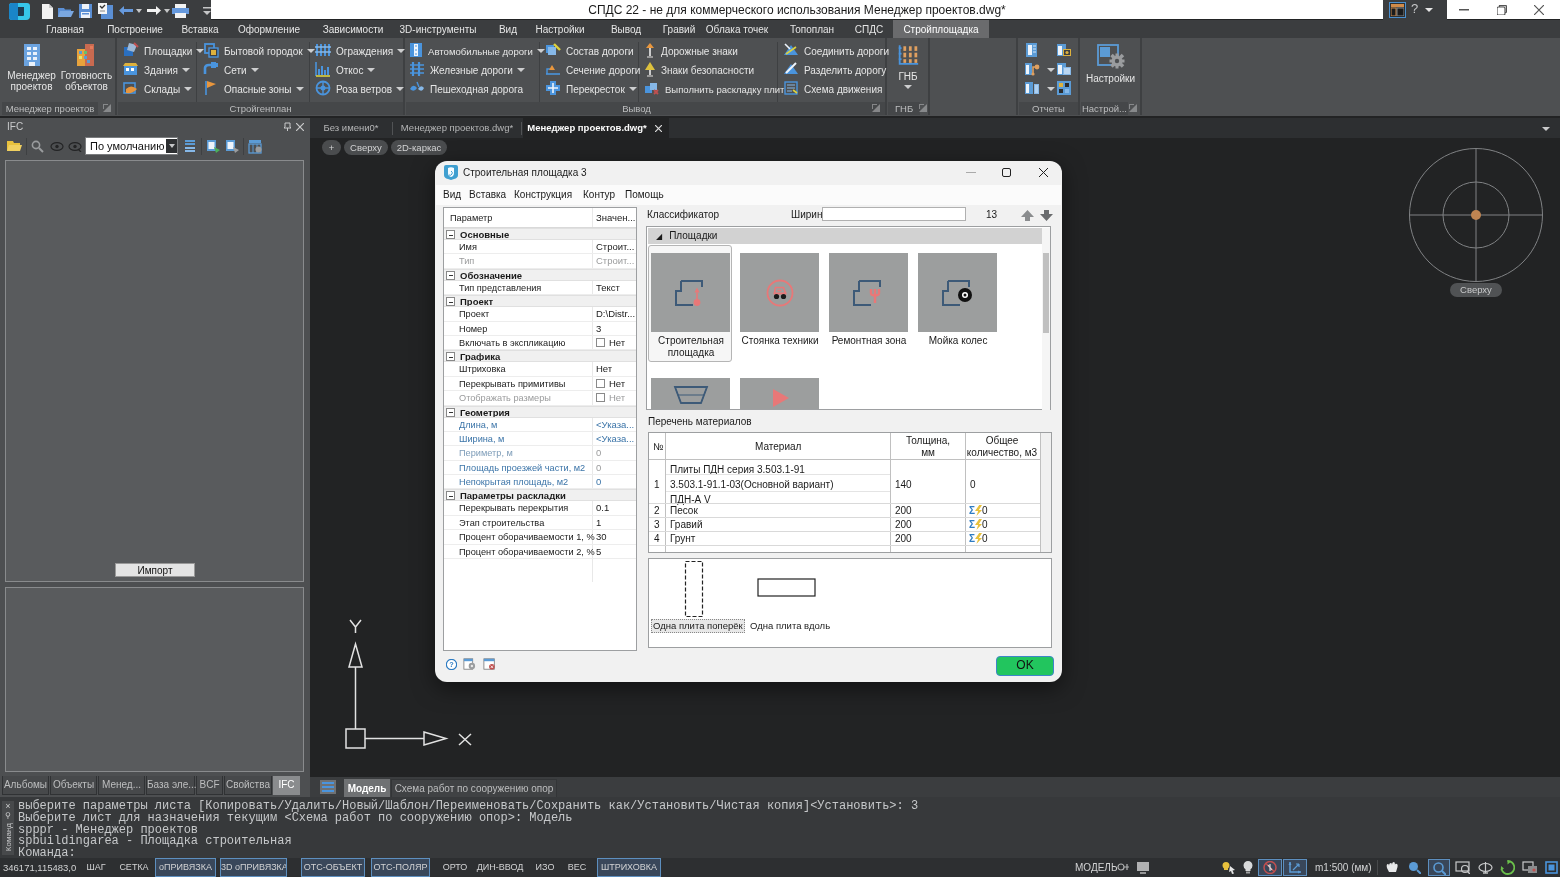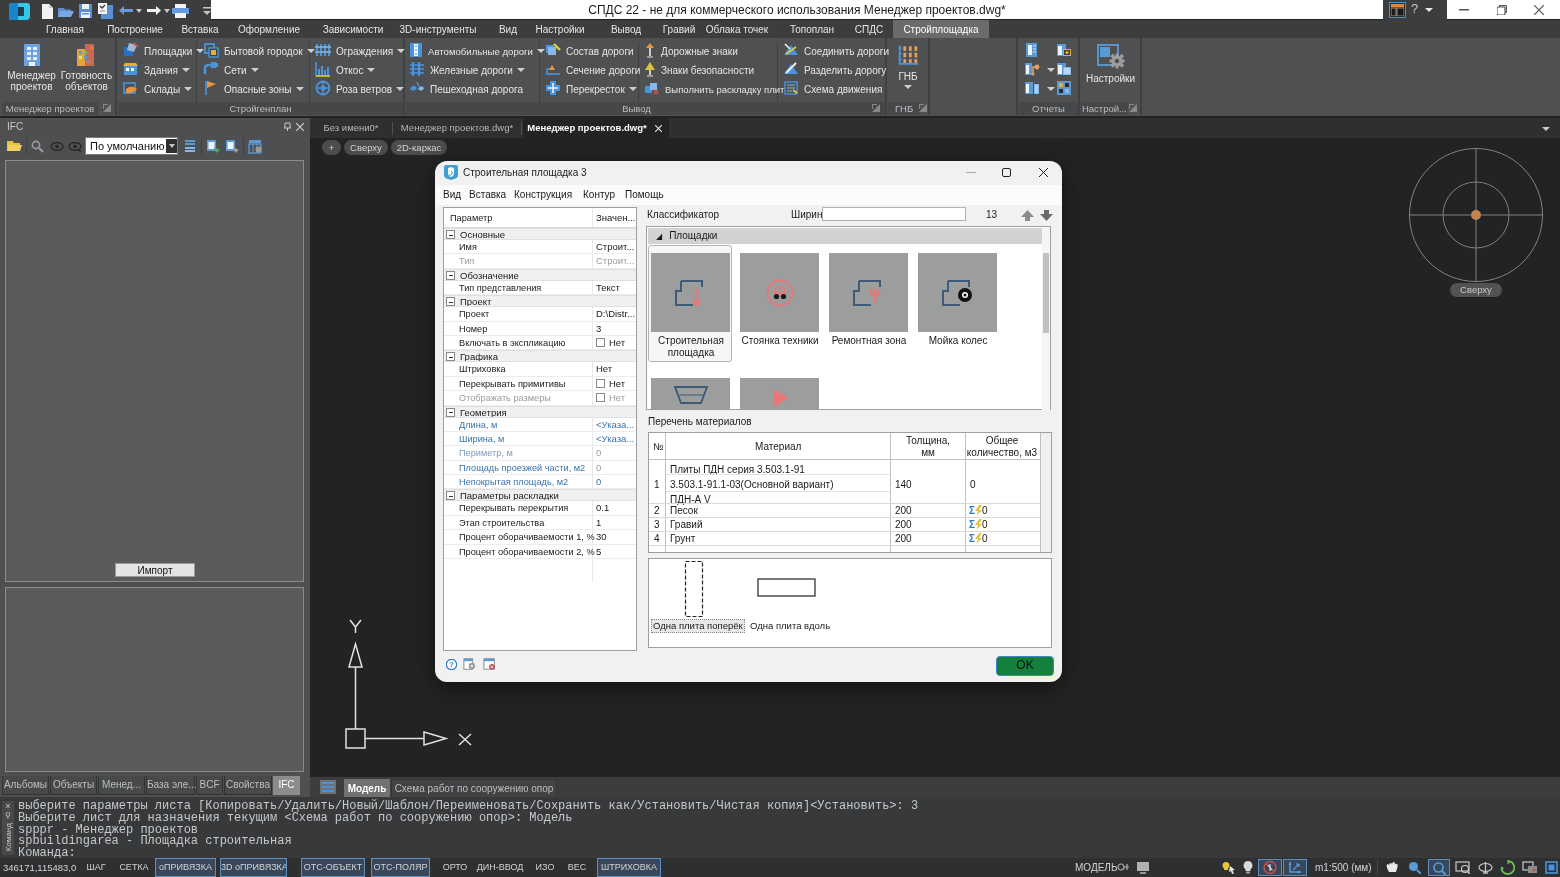--- a/index.html
+++ b/index.html
@@ -57,32 +57,32 @@
 #dlg-title{position:absolute;left:0;top:0;width:100%;height:23px}
 #dlg-menu{position:absolute;left:1px;top:24px;width:625px;height:20px;background:#fbfbfb}
 .menuitem{position:absolute;top:0;line-height:20px;font-size:10px}
 #pgrid{position:absolute;left:8px;top:46px;width:194px;height:444px;background:#fff;border:1px solid #9d9fa1;font-size:10px;color:#1a1a1a;overflow:hidden}
 .prow{position:relative;height:14.4px;line-height:14.4px;white-space:nowrap;overflow:hidden;font-size:9.5px;border-bottom:1px solid #ededed}
 .prow.cat{height:12px;line-height:11px}
 .prow.hdr{height:20px;line-height:20px;border-bottom:1px solid #e0e0e0}
 .prow .nm{position:absolute;left:15px;font-size:9.2px}
 .prow .vl{position:absolute;left:152px}
 .prow .vl.gray,.prow .nm.gray{color:#9a9b9c}
-.prow.cat{background:#f0f0f0;font-weight:normal;border-top:1px solid #e0e0e0;border-bottom:1px solid #e0e0e0}
+.prow.cat{background:#f0f0f0;font-weight:bold;border-top:1px solid #e0e0e0;border-bottom:1px solid #e0e0e0}
 .prow .mn{position:absolute;left:2px;top:1px;width:9px;height:9px;border:1px solid #888;background:#fff}
 .prow .mn:after{content:"";position:absolute;left:1.5px;top:3.5px;width:4px;height:1px;background:#333}
 .prow .cnm{position:absolute;left:16px}
 .prow.hdr .nm{left:6px}
 .blue{color:#3b74a8}
 .blue2{color:#7d9cb8}
 .cb{display:inline-block;width:9px;height:9px;border:1px solid #8a8a8a;background:#fff;margin-right:4px;vertical-align:-1px}
 #clsbox{position:absolute;left:211px;top:65px;width:405px;height:184px;background:#fff;border:1px solid #9d9fa1;font-size:10px}
 #mattbl{position:absolute;left:213px;top:271px;width:404px;height:121px;background:#fff;border:1px solid #9d9fa1;font-size:10px;color:#1a1a1a;overflow:hidden}
 #preview{position:absolute;left:213px;top:397px;width:404px;height:90px;background:#fff;border:1px solid #9d9fa1;color:#1a1a1a}
-#okbtn{position:absolute;left:561px;top:495px;width:58px;height:20px;background:#15803d;border:1.5px solid #3f85c9;border-radius:4px;text-align:center;line-height:17px;font-size:12px;color:#111}
+#okbtn{position:absolute;left:561px;top:495px;width:58px;height:20px;background:#22c55e;border:1.5px solid #3f85c9;border-radius:4px;text-align:center;line-height:17px;font-size:12px;color:#111}
 .thumb{position:absolute;width:79px;height:79px;background:#9c9e9e}
 .thlabel{position:absolute;font-size:10px;color:#1a1a1a;text-align:center;width:88px;line-height:12px}
 .sig{position:absolute;left:320px;width:60px;height:12px}
 .sig:before{content:"Σ";position:absolute;left:0;top:0;color:#2e7cc3;font-weight:bold;font-size:10px;line-height:12px}
 .sig:after{content:"0";position:absolute;left:13px;top:0;line-height:12px}
 .sigz{position:absolute;left:326px;width:7px;height:11px;background:#e8c13d;clip-path:polygon(60% 0,100% 0,55% 45%,100% 45%,20% 100%,45% 55%,0 55%)}
 </style></head>
 <body>
 
 <div id="titlebar"></div>

